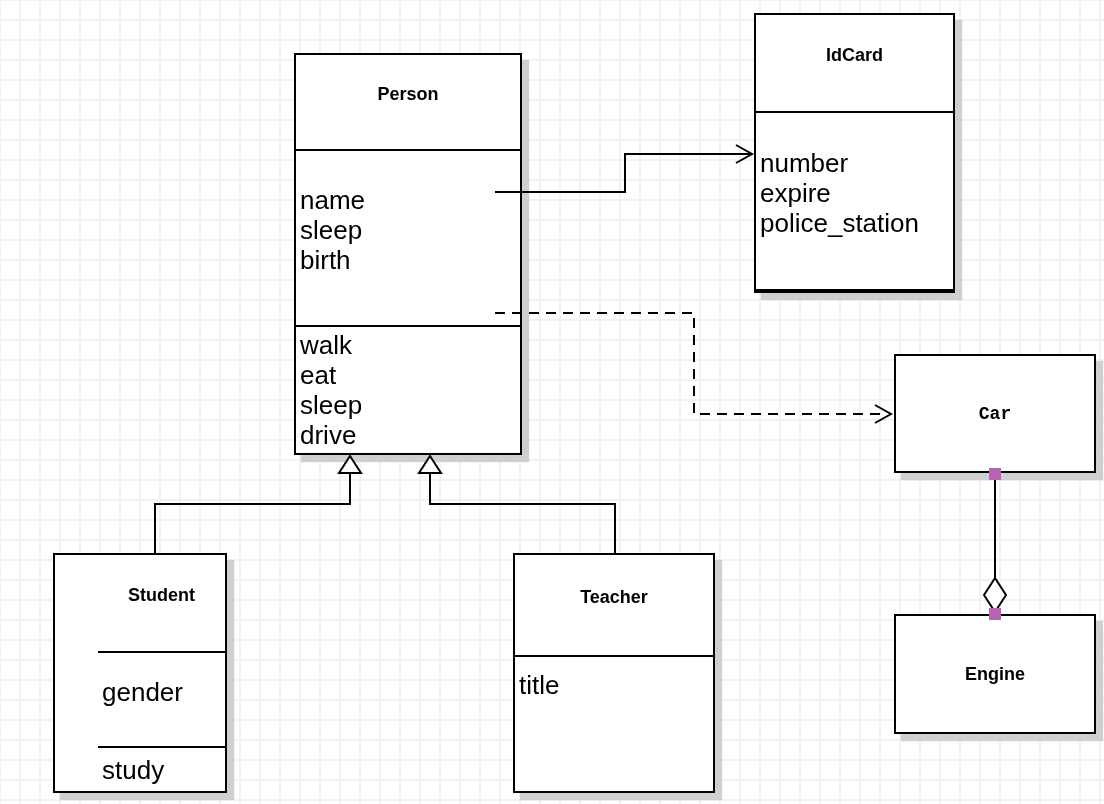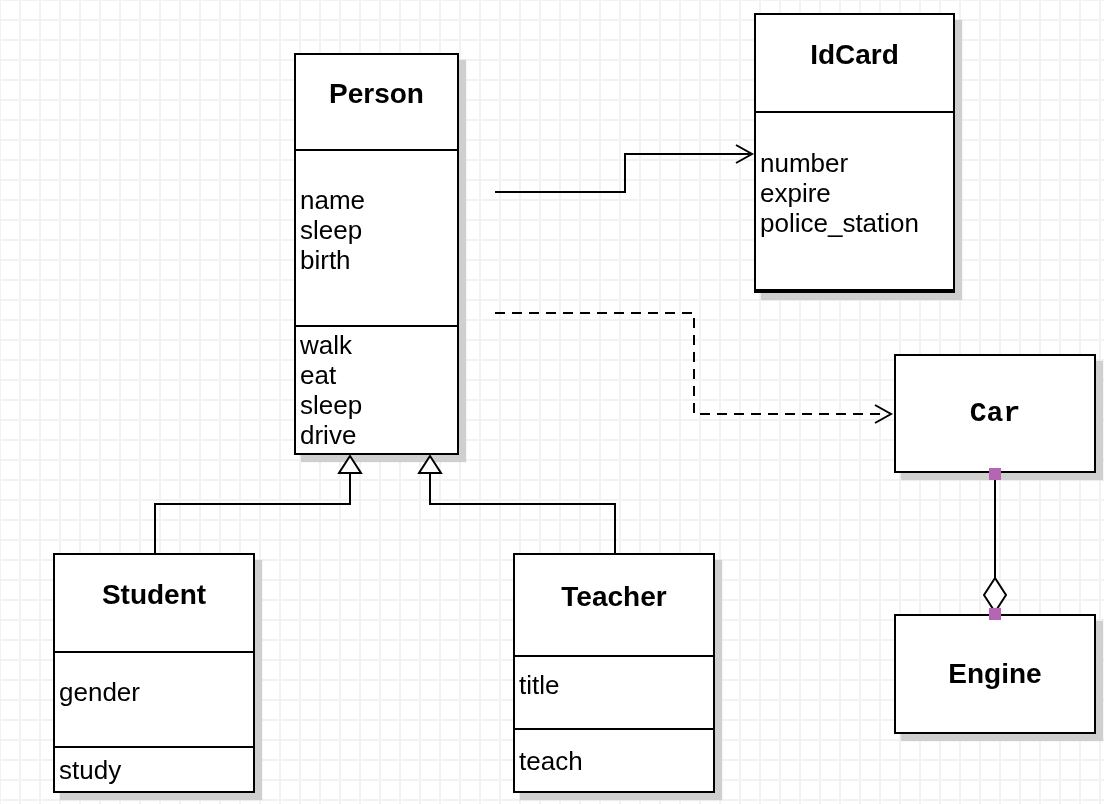--- a/index.html
+++ b/index.html
@@ -12,42 +12,42 @@
     background-image:linear-gradient(var(--grid) 2px,transparent 2px),
                      linear-gradient(90deg,var(--grid) 2px,transparent 2px);
     background-size:20px 20px;background-position:-1px -1px;
   }
   .uml-class{
     position:absolute;box-sizing:border-box;background:#fff;border:2px solid var(--line);
     box-shadow:7px 7px 1px var(--shadow);display:flex;flex-direction:column;
   }
   .cTitle{
     box-sizing:border-box;display:flex;align-items:center;justify-content:center;
-    font-weight:700;font-size:28px;flex:0 0 auto;
+    font-weight:700;font-size:18px;flex:0 0 auto;
   }
   .cTitle.grow{flex:1 1 auto;}
   .cBody{
     box-sizing:border-box;border-top:2px solid var(--line);display:flex;flex-direction:column;
     justify-content:center;padding-left:4px;font-size:26px;flex:0 0 auto;margin-top:16px;
   }
   .cBody .line{line-height:30px;white-space:nowrap;}
   .cBody.grow{flex:1 1 auto;}
   svg.edges{position:absolute;left:0;top:0;z-index:5;}
   .edge{stroke:var(--line);stroke-width:2;fill:none;}
   .edge.dashed{stroke-dasharray:10 7;}
   .open-arrow{stroke:var(--line);stroke-width:2;fill:none;}
   .tri,.diamond{stroke:var(--line);stroke-width:2;fill:#ffffff;}
   .handle{fill:var(--handle);stroke:none;}
 </style>
 </head>
 <body>
 
 <div class="canvas">
 
-  <div class="uml-class" style="left:294px;top:53px;width:165px;height:402px;">
+  <div class="uml-class" style="left:294px;top:53px;width:228px;height:402px;">
     <div class="cTitle" style="height:78px">Person</div>
     <div class="cBody" style="height:160px">
       <div class="line">name</div>
       <div class="line">sleep</div>
       <div class="line">birth</div>
     </div>
     <div class="cBody grow">
       <div class="line">walk</div>
       <div class="line">eat</div>
       <div class="line">sleep</div>
@@ -66,37 +66,34 @@
   </div>
 
   <div class="uml-class" style="left:894px;top:354px;width:202px;height:119px;font-family:Liberation Mono, monospace;">
     <div class="cTitle grow">Car</div>
   </div>
 
   <div class="uml-class" style="left:894px;top:614px;width:202px;height:120px;">
     <div class="cTitle grow">Engine</div>
   </div>
 
-  <div class="uml-class" style="left:53px;top:553px;width:202px;height:240px;">
+  <div class="uml-class" style="left:53px;top:553px;width:174px;height:240px;padding-left:43px;">
     <div class="cTitle" style="height:80px">Student</div>
     <div class="cBody" style="height:79px">
       <div class="line">gender</div>
     </div>
     <div class="cBody grow">
       <div class="line">study</div>
     </div>
   </div>
 
   <div class="uml-class" style="left:513px;top:553px;width:202px;height:240px;">
     <div class="cTitle" style="height:84px">Teacher</div>
     <div class="cBody" style="height:57px">
       <div class="line">title</div>
-    </div>
-    <div class="cBody grow">
-      <div class="line">teach</div>
     </div>
   </div>
 
   <svg class="edges" width="1104" height="804" viewBox="0 0 1104 804">
 
     <g>
       <path class="edge" d="M495 192 H625 V154 H750"></path>
       <path class="open-arrow" d="M736 145 L752 154 L736 163"></path>
     </g>
 

